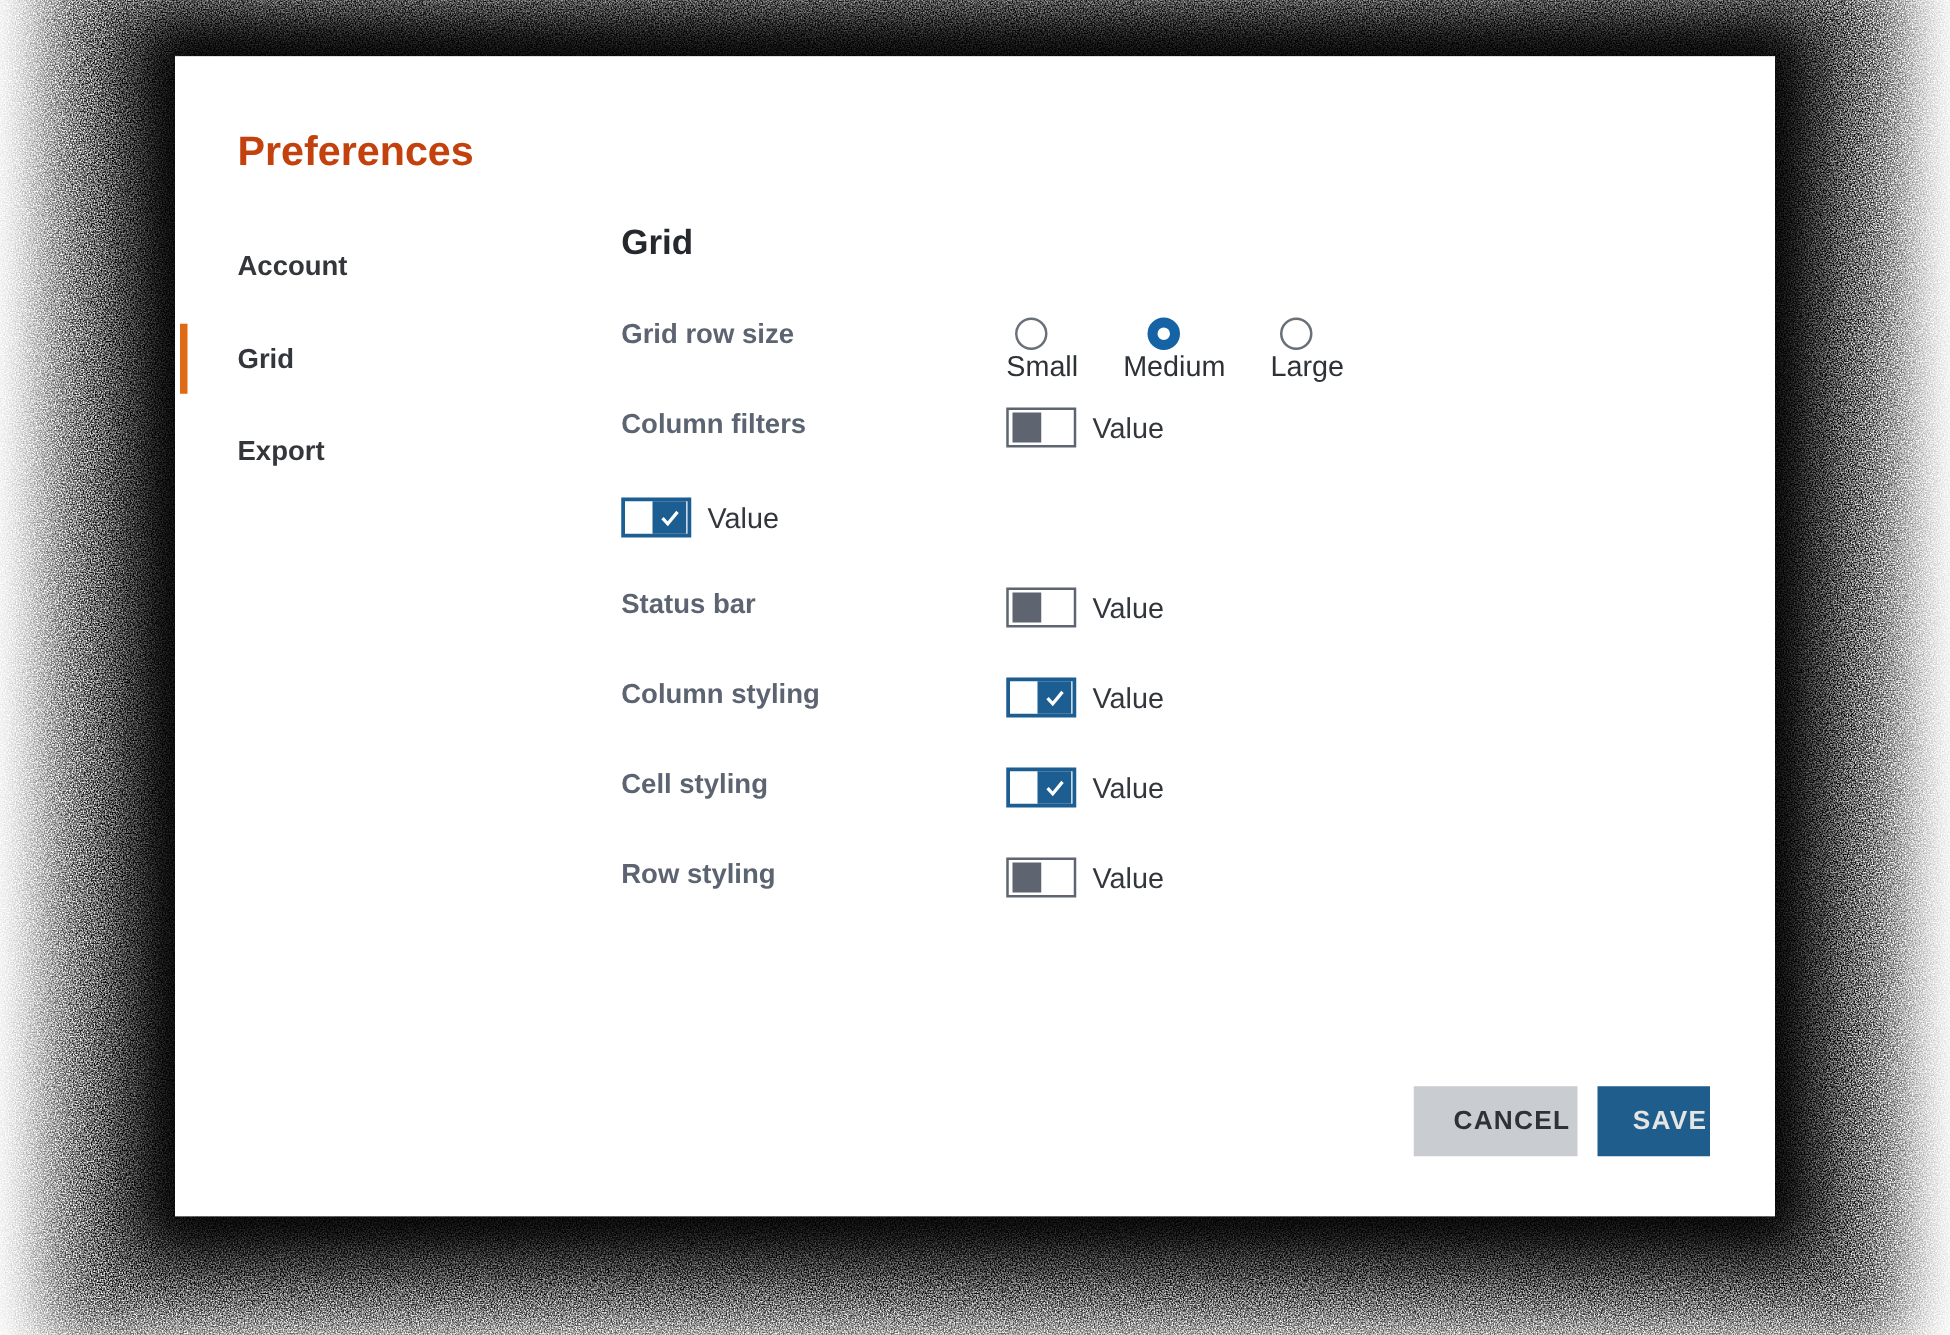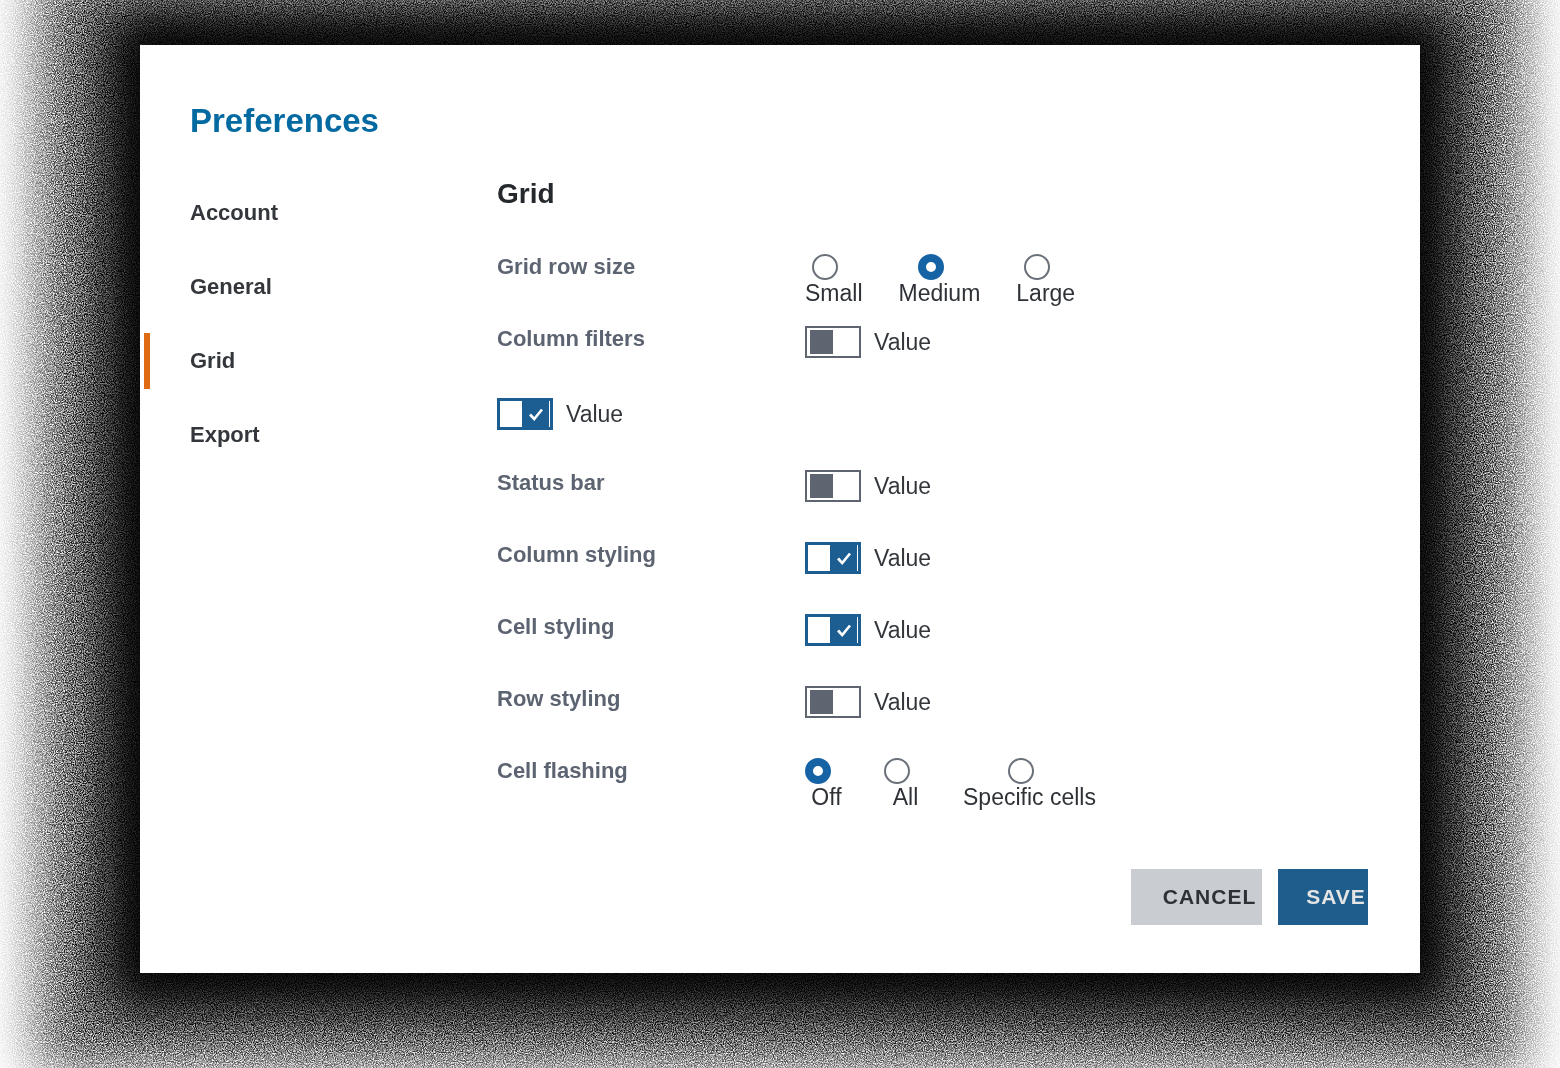--- a/index.html
+++ b/index.html
@@ -9,21 +9,21 @@
     font-family:"Liberation Sans","DejaVu Sans",sans-serif;
   }
   .shadow-svg{position:absolute;left:0;top:0;z-index:0;}
   .dialog{
     position:absolute;left:140px;top:45px;width:1280px;height:928px;
     background:#ffffff;z-index:1;
     box-shadow:0 0 40px 14px rgba(0,0,0,0.55);
   }
   .dialog-title{
     position:absolute;left:50px;top:54px;
-    font-size:33px;line-height:44px;font-weight:700;color:#0369a1;
+    font-size:33px;line-height:44px;font-weight:700;color:#c2410c;
   }
   
   .sidebar{position:absolute;left:0;top:131px;width:310px;}
   .side-item{
     position:relative;height:74px;display:flex;align-items:center;
     padding-left:50px;font-size:22px;font-weight:700;color:#33373c;
     cursor:pointer;box-sizing:border-box;
   }
   .side-item .indicator{
     display:none;position:absolute;left:4px;top:9px;width:6px;height:56px;
@@ -102,24 +102,20 @@
 
 <div class="dialog">
 
   <div class="dialog-title">Preferences</div>
 
   <div class="sidebar">
     <div class="side-item">
 
       <span>Account</span>
     </div>
-    <div class="side-item">
-
-      <span>General</span>
-    </div>
     <div class="side-item selected">
       <span class="indicator"></span>
       <span>Grid</span>
     </div>
     <div class="side-item">
 
       <span>Export</span>
     </div>
   </div>
 
@@ -210,37 +206,20 @@
       <div class="row">
         <div class="row-label">Row styling</div>
         <div class="controls">
           <span class="toggle">
             <span class="knob-off"></span>
           </span>
           <span class="value-label">Value</span>
         </div>
       </div>
 
-      <div class="row">
-        <div class="row-label">Cell flashing</div>
-        <div class="controls">
-          <span class="radio-opt">
-            <span class="radio selected"></span>
-            <span class="opt-label">Off</span>
-          </span>
-          <span class="radio-opt">
-            <span class="radio"></span>
-            <span class="opt-label">All</span>
-          </span>
-          <span class="radio-opt">
-            <span class="radio"></span>
-            <span class="opt-label">Specific cells</span>
-          </span>
-        </div>
-      </div>
 
     </div>
   </div>
 
   <div class="footer">
     <button class="btn btn-cancel">CANCEL</button>
     <button class="btn btn-save">SAVE</button>
   </div>
 
 </div>

